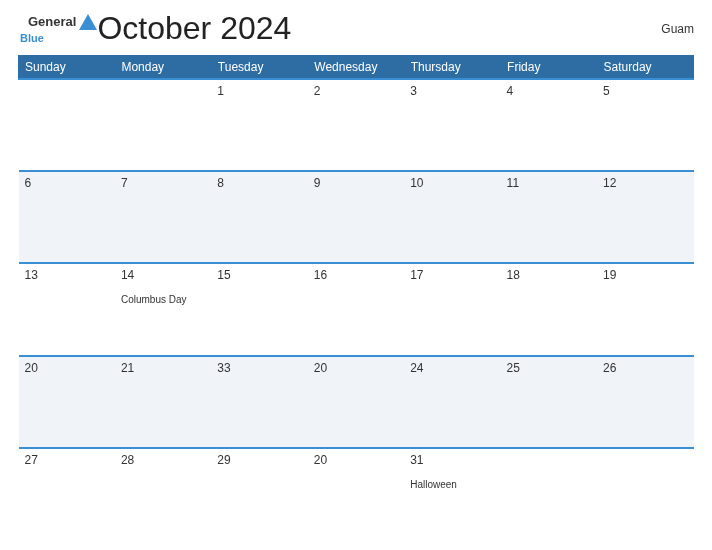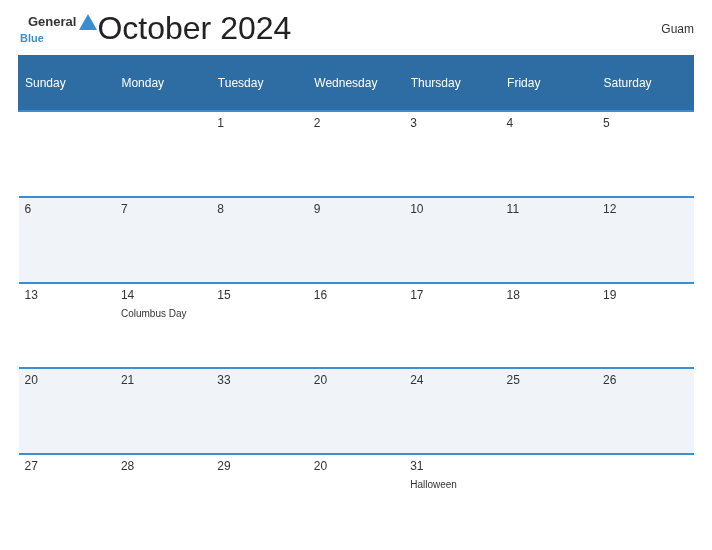--- a/index.html
+++ b/index.html
@@ -89,21 +89,21 @@
       width: 100%;
       border-collapse: collapse;
       flex: 1;
     }
 
     .calendar thead tr th {
       background: #2e6da4;
       color: #fff;
       font-size: 12px;
       font-weight: normal;
-      padding: 20px 6px;
+      padding: 4px 6px;
       text-align: left;
       border: 1px solid #2e6da4;
     }
 
     .calendar tbody tr td {
       border-top: 2px solid #3a8fd4;
       border-left: none;
       border-right: none;
       border-bottom: none;
       vertical-align: top;
@@ -130,21 +130,21 @@
     .day-num {
       font-size: 12px;
       color: #333;
       display: block;
     }
 
     .event-label {
       font-size: 10px;
       color: #333;
       display: block;
-      margin-top: 6px;
+      margin-top: 12px;
     }
 
     .empty {
       background: inherit;
     }
   </style>
 </head>
 <body>
 
 <div class="page">

